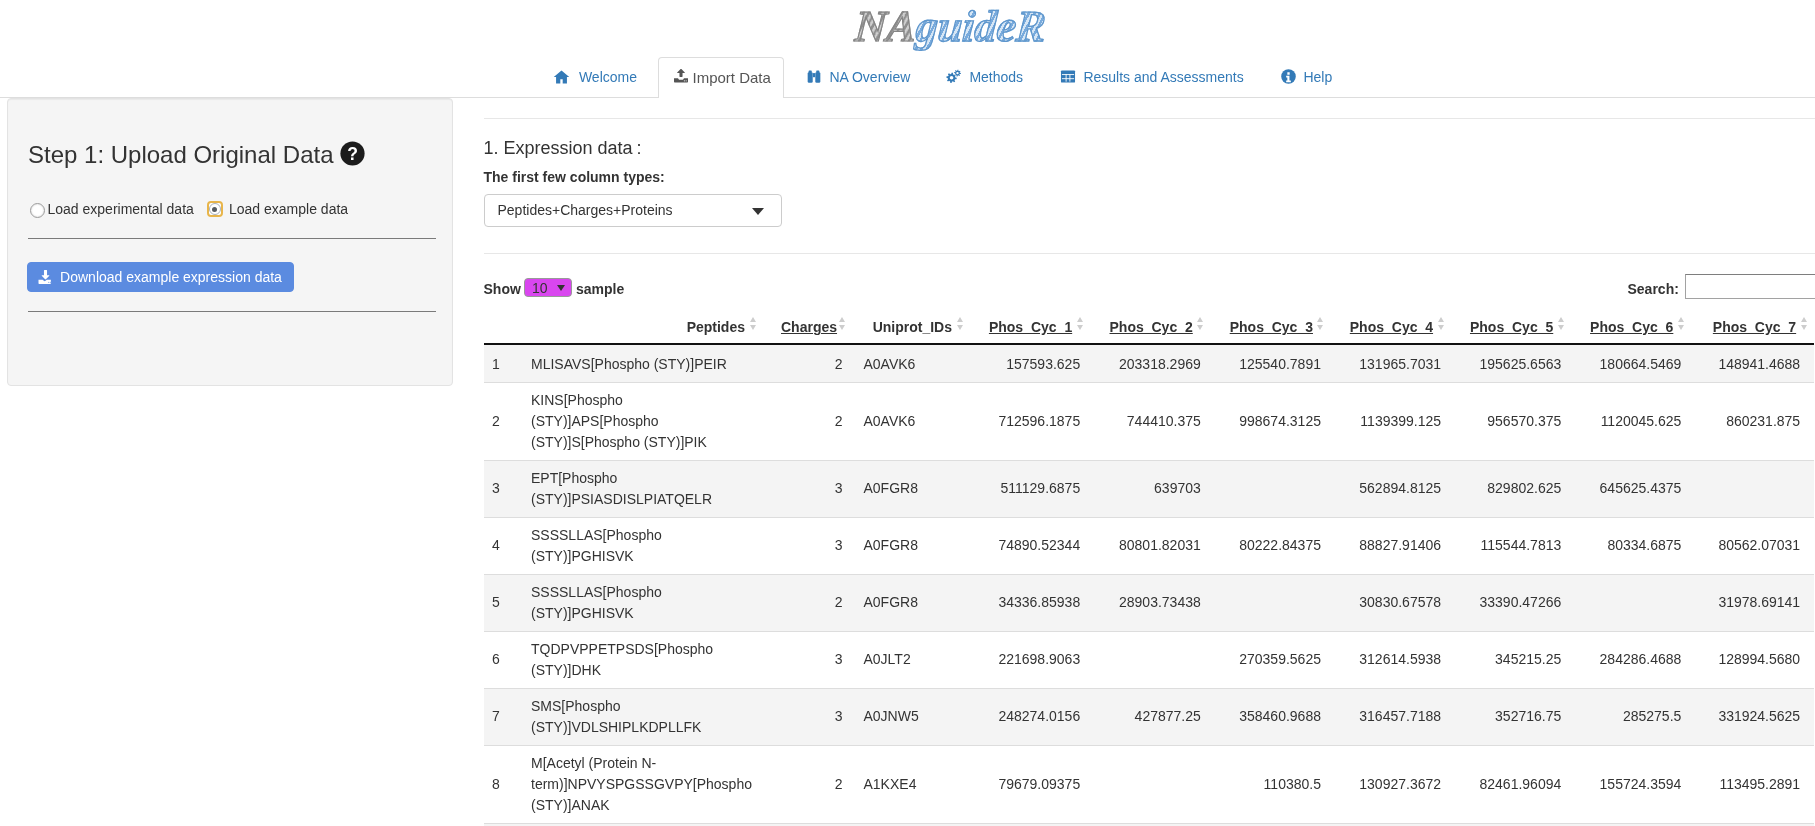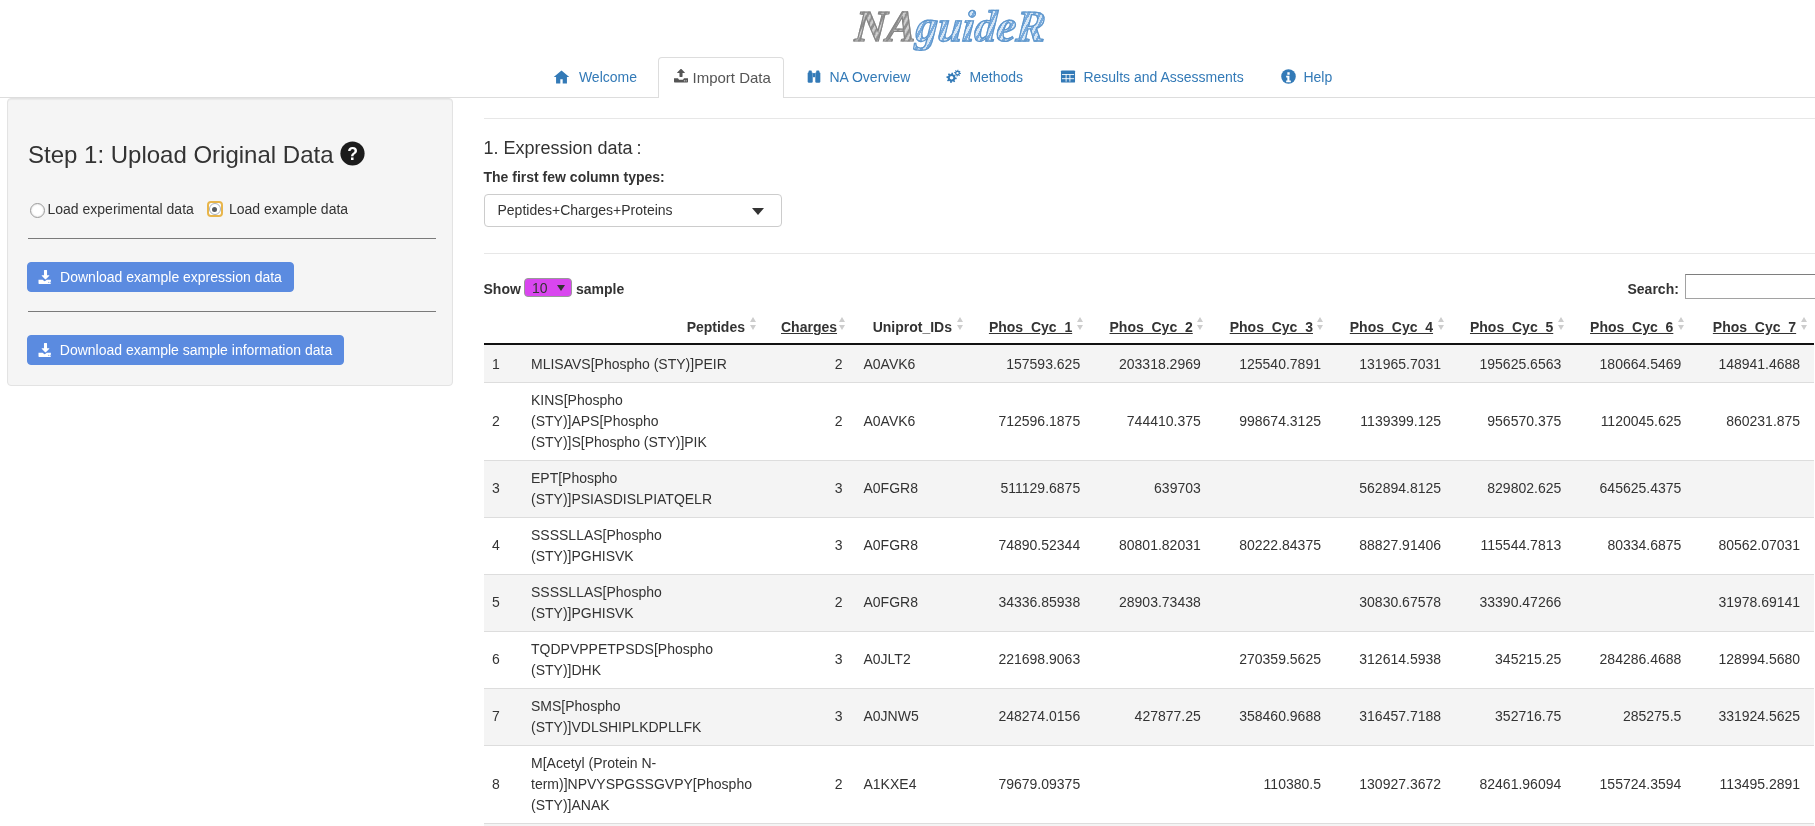--- a/index.html
+++ b/index.html
@@ -131,24 +131,20 @@
         <div class="rad2d"></div>
       </div>
     </div>
   <div class="radlab" style="left:221px">Load example data</div>
   <hr style="top:139.5px">
   <div class="btn" style="top:163px; width:267px"><svg width="15" height="14" viewBox="0 0 512 512" style="margin-right:7px;vertical-align:-2px">
         <path fill="#fff" d="M216 0h80c9 0 16 7 16 16v176h73c12 0 18 14 9.5 22.5L270 339c-8 8-20 8-28 0L117.5 214.5C109 206 115 192 127 192h73V16c0-9 7-16 16-16z"></path>
         <path fill="#fff" d="M0 352h150l45 45c17 17 45 17 62 0l45-45h150v136c0 13-11 24-24 24H24c-13 0-24-11-24-24V352zm398 100c0-11-9-20-20-20s-20 9-20 20 9 20 20 20 20-9 20-20zm66 0c0-11-9-20-20-20s-20 9-20 20 9 20 20 20 20-9 20-20z"></path>
       </svg>Download example expression data</div>
   <hr style="top:212.5px">
-  <div class="btn" style="top:236.5px; width:317px"><svg width="15" height="14" viewBox="0 0 512 512" style="margin-right:7px;vertical-align:-2px">
-        <path fill="#fff" d="M216 0h80c9 0 16 7 16 16v176h73c12 0 18 14 9.5 22.5L270 339c-8 8-20 8-28 0L117.5 214.5C109 206 115 192 127 192h73V16c0-9 7-16 16-16z"></path>
-        <path fill="#fff" d="M0 352h150l45 45c17 17 45 17 62 0l45-45h150v136c0 13-11 24-24 24H24c-13 0-24-11-24-24V352zm398 100c0-11-9-20-20-20s-20 9-20 20 9 20 20 20 20-9 20-20zm66 0c0-11-9-20-20-20s-20 9-20 20 9 20 20 20 20-9 20-20z"></path>
-      </svg>Download example sample information data</div>
 </div>
 
 <div class="mhr" style="top:117.6px"></div>
 <div id="h1x">1. Expression data<span style="padding-left:4px">:</span></div>
 <div id="lab1">The first few column types:</div>
 <div id="selbox">Peptides+Charges+Proteins<span class="car"></span></div>
 <div class="mhr" style="top:252.5px"></div>
 
 <div id="showrow">Show</div>
 <div id="lensel">

